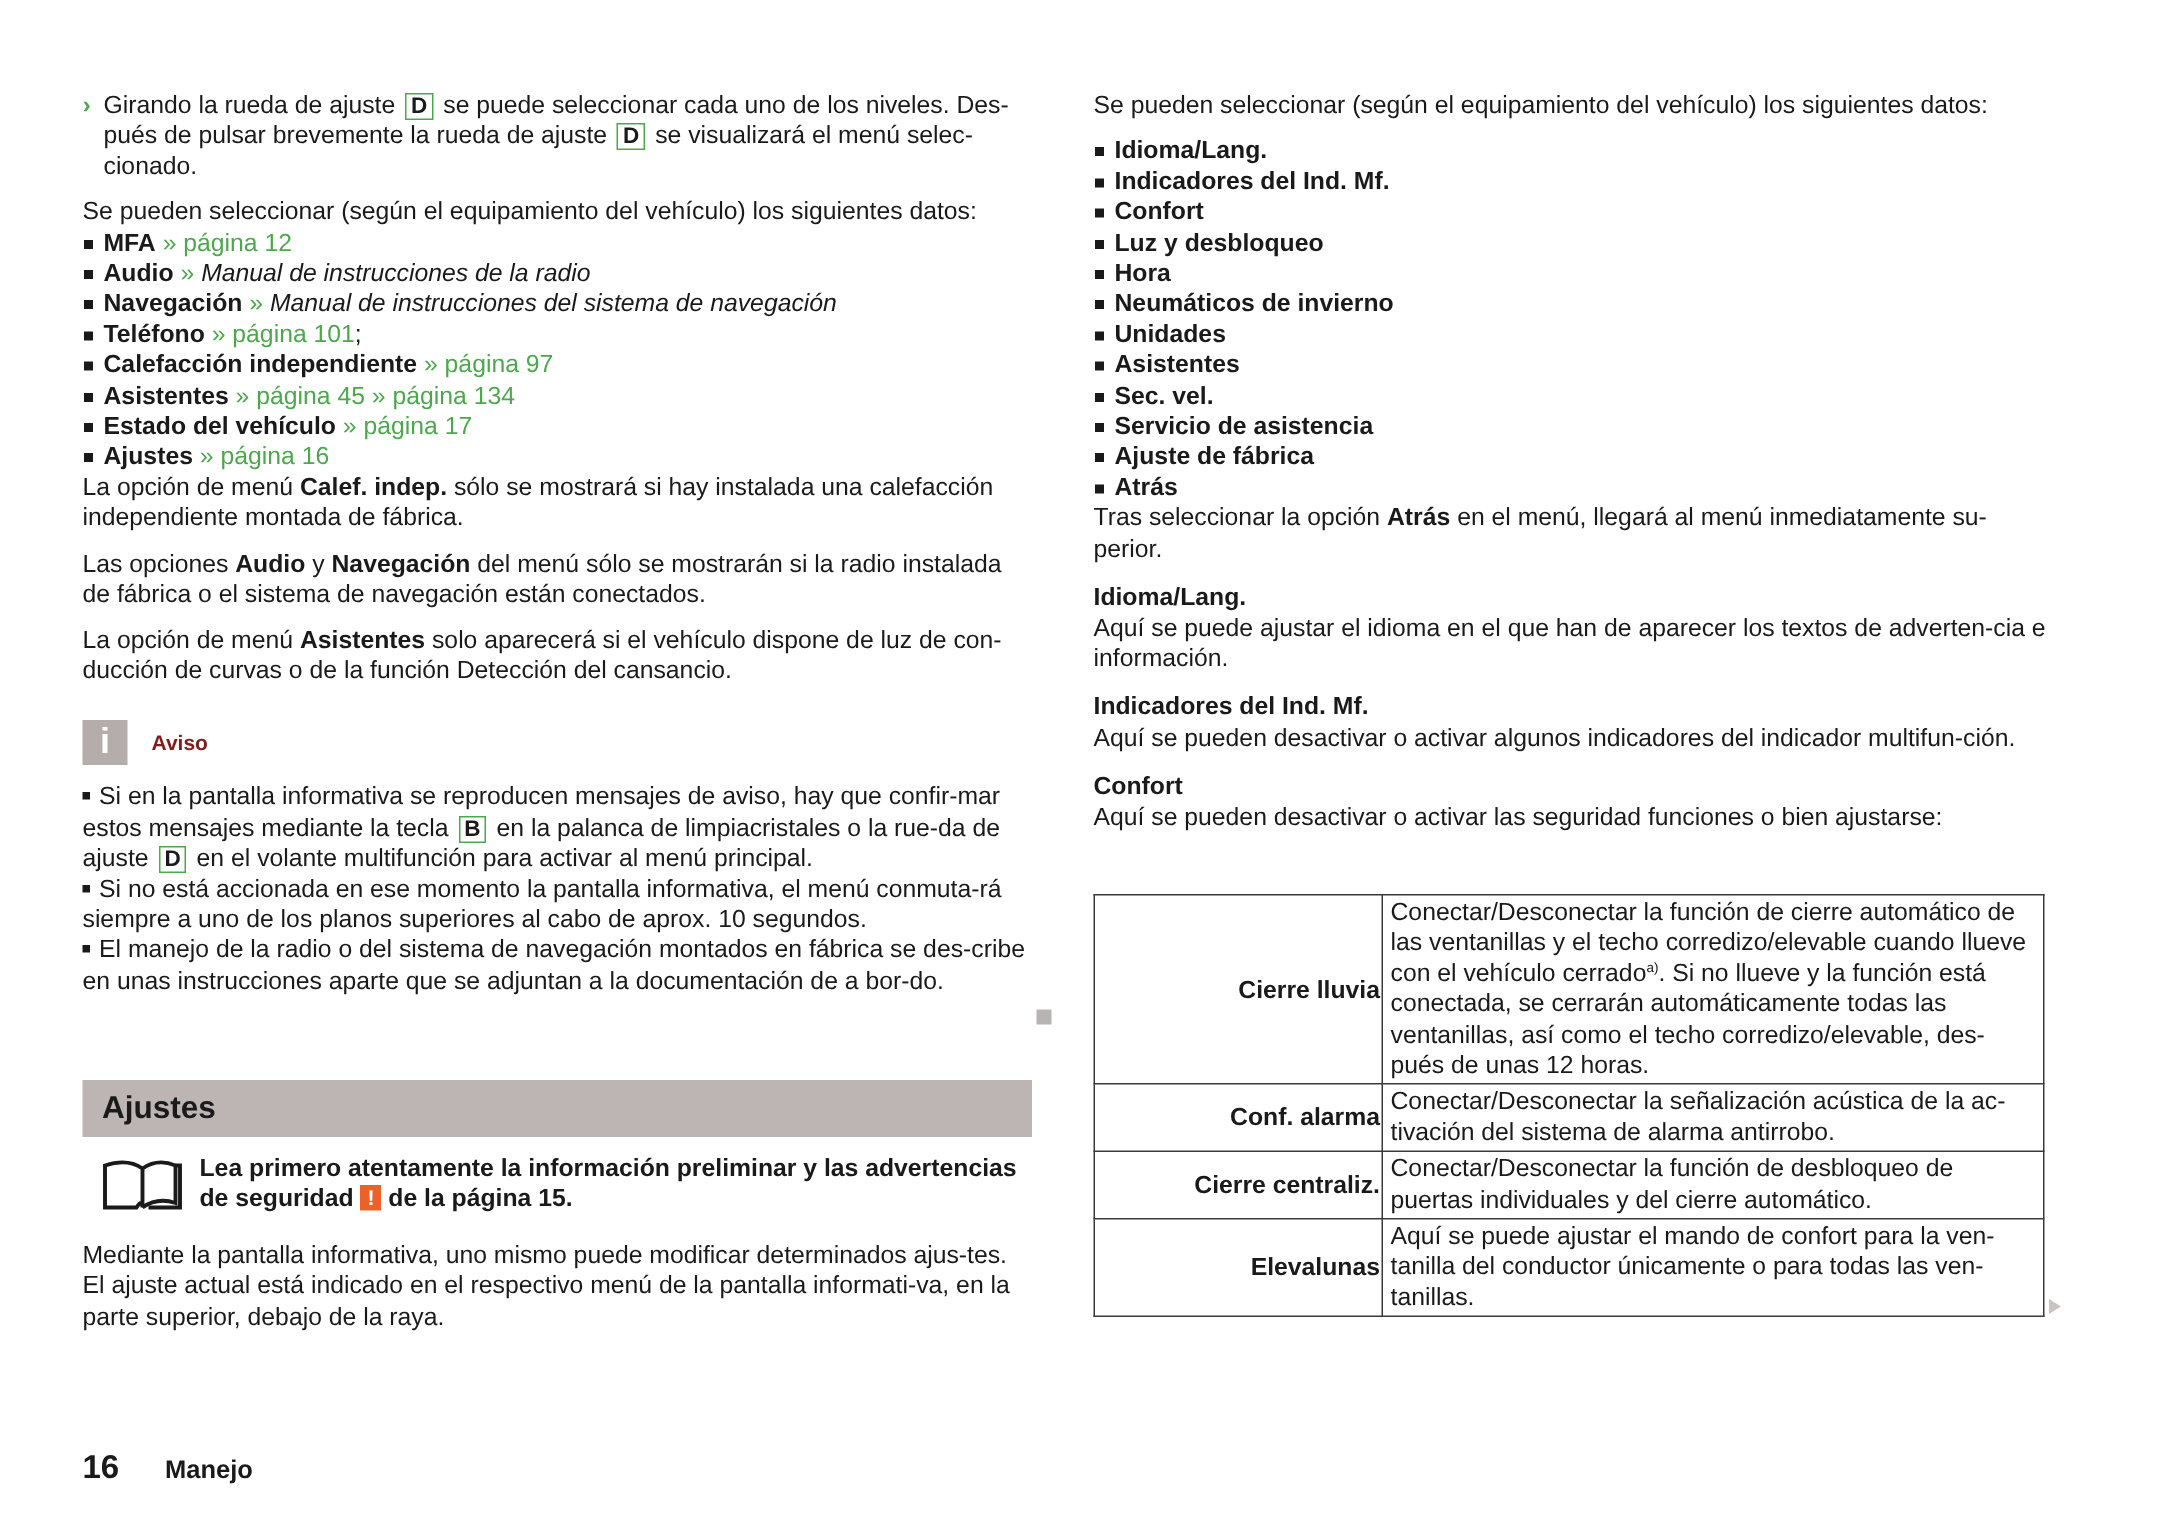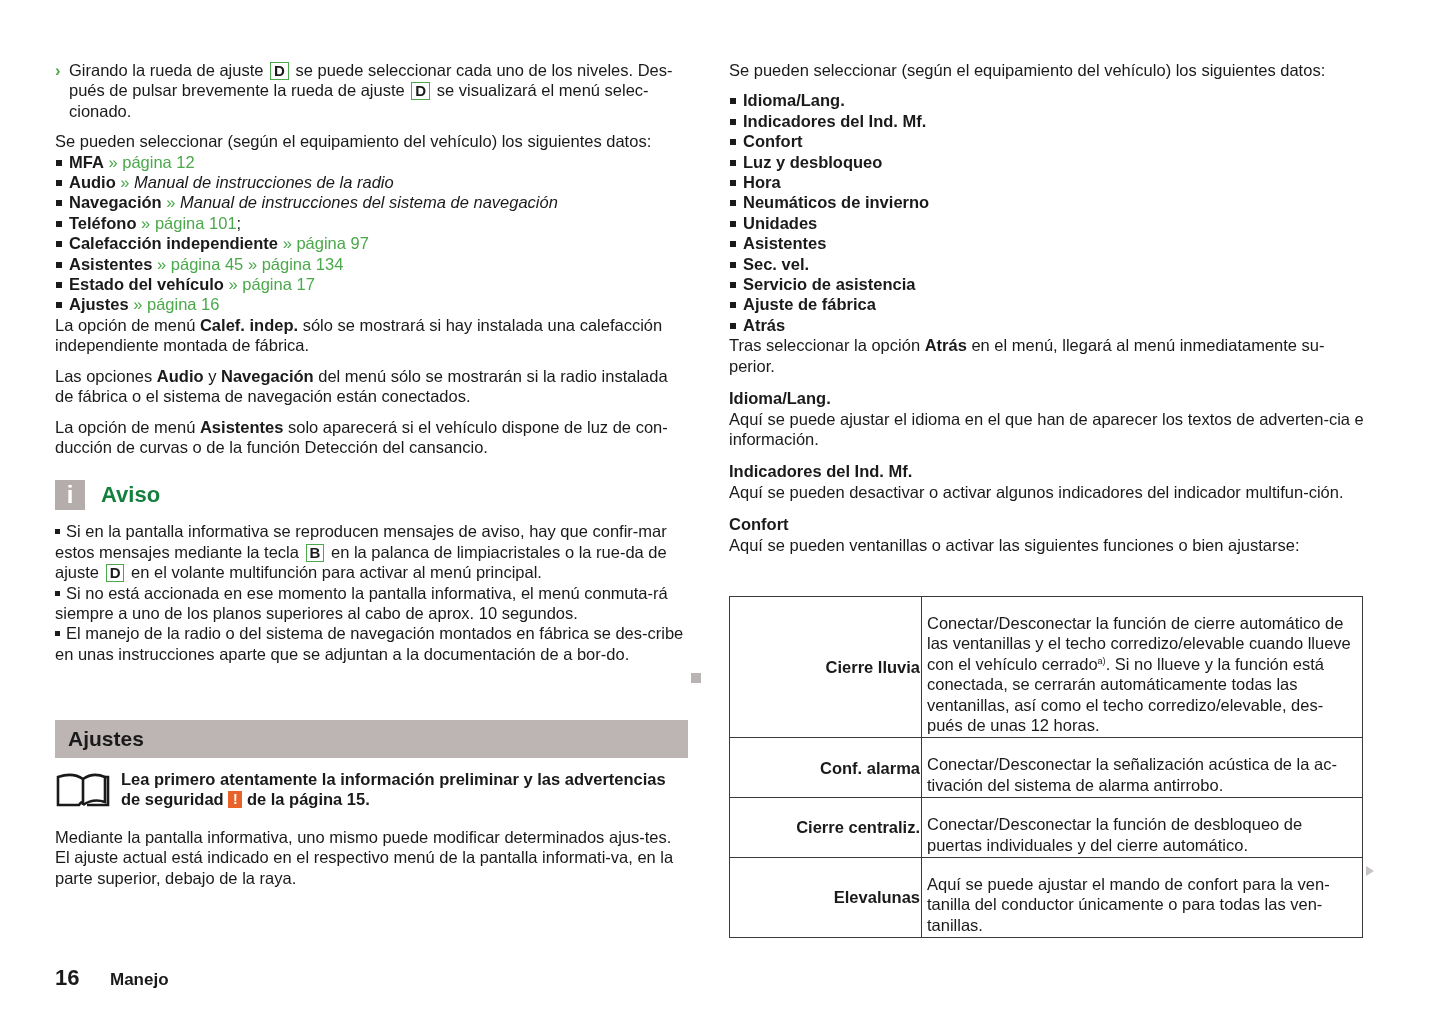--- a/index.html
+++ b/index.html
@@ -27,47 +27,47 @@
     ul.sq li { position: relative; padding-left: 14px; }
     ul.sq li::before {
       content: ""; position: absolute; left: 1px; top: 8px; width: 6px; height: 6px; background: #1a1a1a;
     }
     .aviso-head { display: flex; align-items: center; margin: 23px 0 11px 0; }
     .aviso-icon {
       width: 30px; height: 30px; background: #b5adac; color: #fff; display: flex;
       align-items: center; justify-content: center; font-weight: bold; font-size: 24px;
       margin-right: 16px;
     }
-    .aviso-title { font-size: 22px; font-weight: bold; color: #15803d; }
+    .aviso-title { font-size: 14px; font-weight: bold; color: #7f1d1d; }
     .sqb { display: inline-block; width: 5px; height: 5px; background: #1a1a1a; margin-right: 6px; vertical-align: 3px; }
     .end-mark { position: absolute; left: 691px; top: 673px; width: 10px; height: 10px; background: #b8b4b4; }
     .section-bar {
       position: absolute; left: 55px; top: 720px; width: 633px; height: 38px; background: #bcb5b4;
       display: flex; align-items: center;
     }
     .section-title { margin-left: 13px; font-size: 21px; font-weight: bold; color: #1a1a1a; }
-    .read-first { position: absolute; left: 55px; top: 769px; width: 633px; display: flex; }
+    .read-first { position: absolute; left: 67px; top: 769px; width: 633px; display: flex; }
     .book-icon { width: 56px; height: 40px; margin-right: 10px; flex: 0 0 auto; }
     .read-text { font-weight: bold; font-size: 16.5px; line-height: 20.4px; }
     .warn-badge {
       display: inline-block; background: #e8622a; color: #fff; width: 14px; text-align: center;
       font-weight: bold; font-size: 14px; line-height: 17px; vertical-align: 1px;
     }
     .intro { position: absolute; left: 55px; top: 827px; width: 633px; }
     .footer { position: absolute; top: 968px; left: 55px; display: flex; align-items: baseline; }
     .page-num { font-size: 22px; font-weight: bold; width: 55px; }
     .chapter { font-size: 17px; font-weight: bold; }
     h4 { margin: 0; font-size: 16.5px; font-weight: bold; line-height: 20.4px; }
     table.conf {
       position: absolute; left: 729px; top: 596px; width: 634px; border-collapse: collapse;
       font-size: 16.5px; line-height: 20.4px;
     }
     table.conf td { border: 1.5px solid #3a3a3a; vertical-align: middle; }
     table.conf td.k { width: 189px; text-align: right; font-weight: bold; }
-    table.conf td.v { padding: 16px 6px 2px 5px; }
+    table.conf td.v { padding: 1px 6px 2px 5px; }
     sup { font-size: 9px; vertical-align: 6px; line-height: 0; }
     .cont-arrow {
       position: absolute; left: 1366px; top: 866px; width: 0; height: 0;
       border-left: 8px solid #c8c4c4; border-top: 5px solid transparent; border-bottom: 5px solid transparent;
     }
   </style>
 </head>
 <body>
 
 <div class="col col-left">
@@ -149,21 +149,21 @@
   </ul>
   <p style="margin-bottom:12px;"><span>Tras seleccionar la opción </span><span class="b">Atrás</span><span> en el menú, llegará al menú inmediatamente su-perior.</span></p>
 
   <h4>Idioma/Lang.</h4>
   <p style="margin-bottom:12px;">Aquí se puede ajustar el idioma en el que han de aparecer los textos de adverten-cia e información.</p>
 
   <h4>Indicadores del Ind. Mf.</h4>
   <p style="margin-bottom:12px;">Aquí se pueden desactivar o activar algunos indicadores del indicador multifun-ción.</p>
 
   <h4>Confort</h4>
-  <p>Aquí se pueden ventanillas o activar las siguientes funciones o bien ajustarse:</p>
+  <p>Aquí se pueden desactivar o activar las seguridad funciones o bien ajustarse:</p>
 </div>
 
 <table class="conf">
   <tbody>
       <tr>
     <td class="k">Cierre lluvia</td>
     <td class="v"><span>Conectar/Desconectar la función de cierre automático de las ventanillas y el techo corredizo/elevable cuando llueve con el vehículo cerrado</span><sup>a)</sup><span>. Si no llueve y la función está conectada, se cerrarán automáticamente todas las ventanillas, así como el techo corredizo/elevable, des-pués de unas 12 horas.</span></td>
   </tr>
   <tr>
     <td class="k">Conf. alarma</td>

